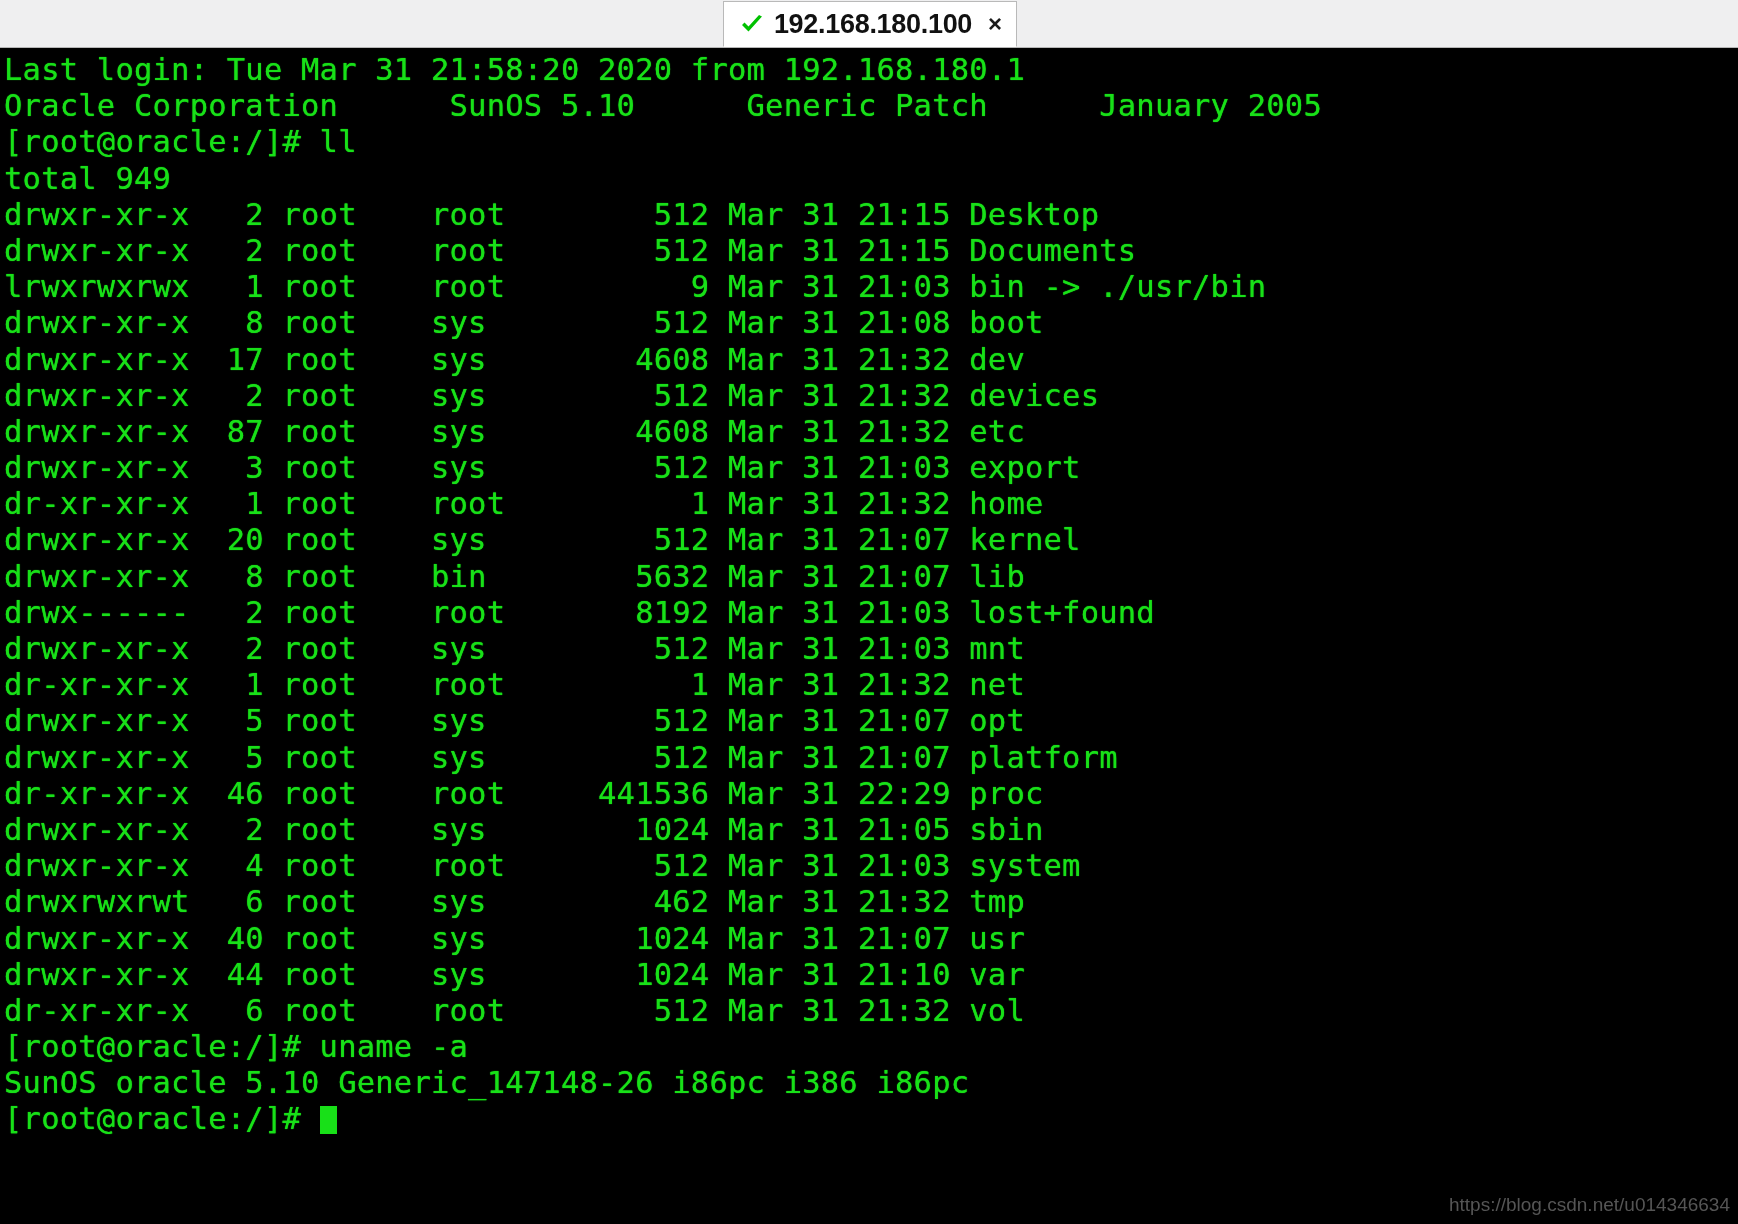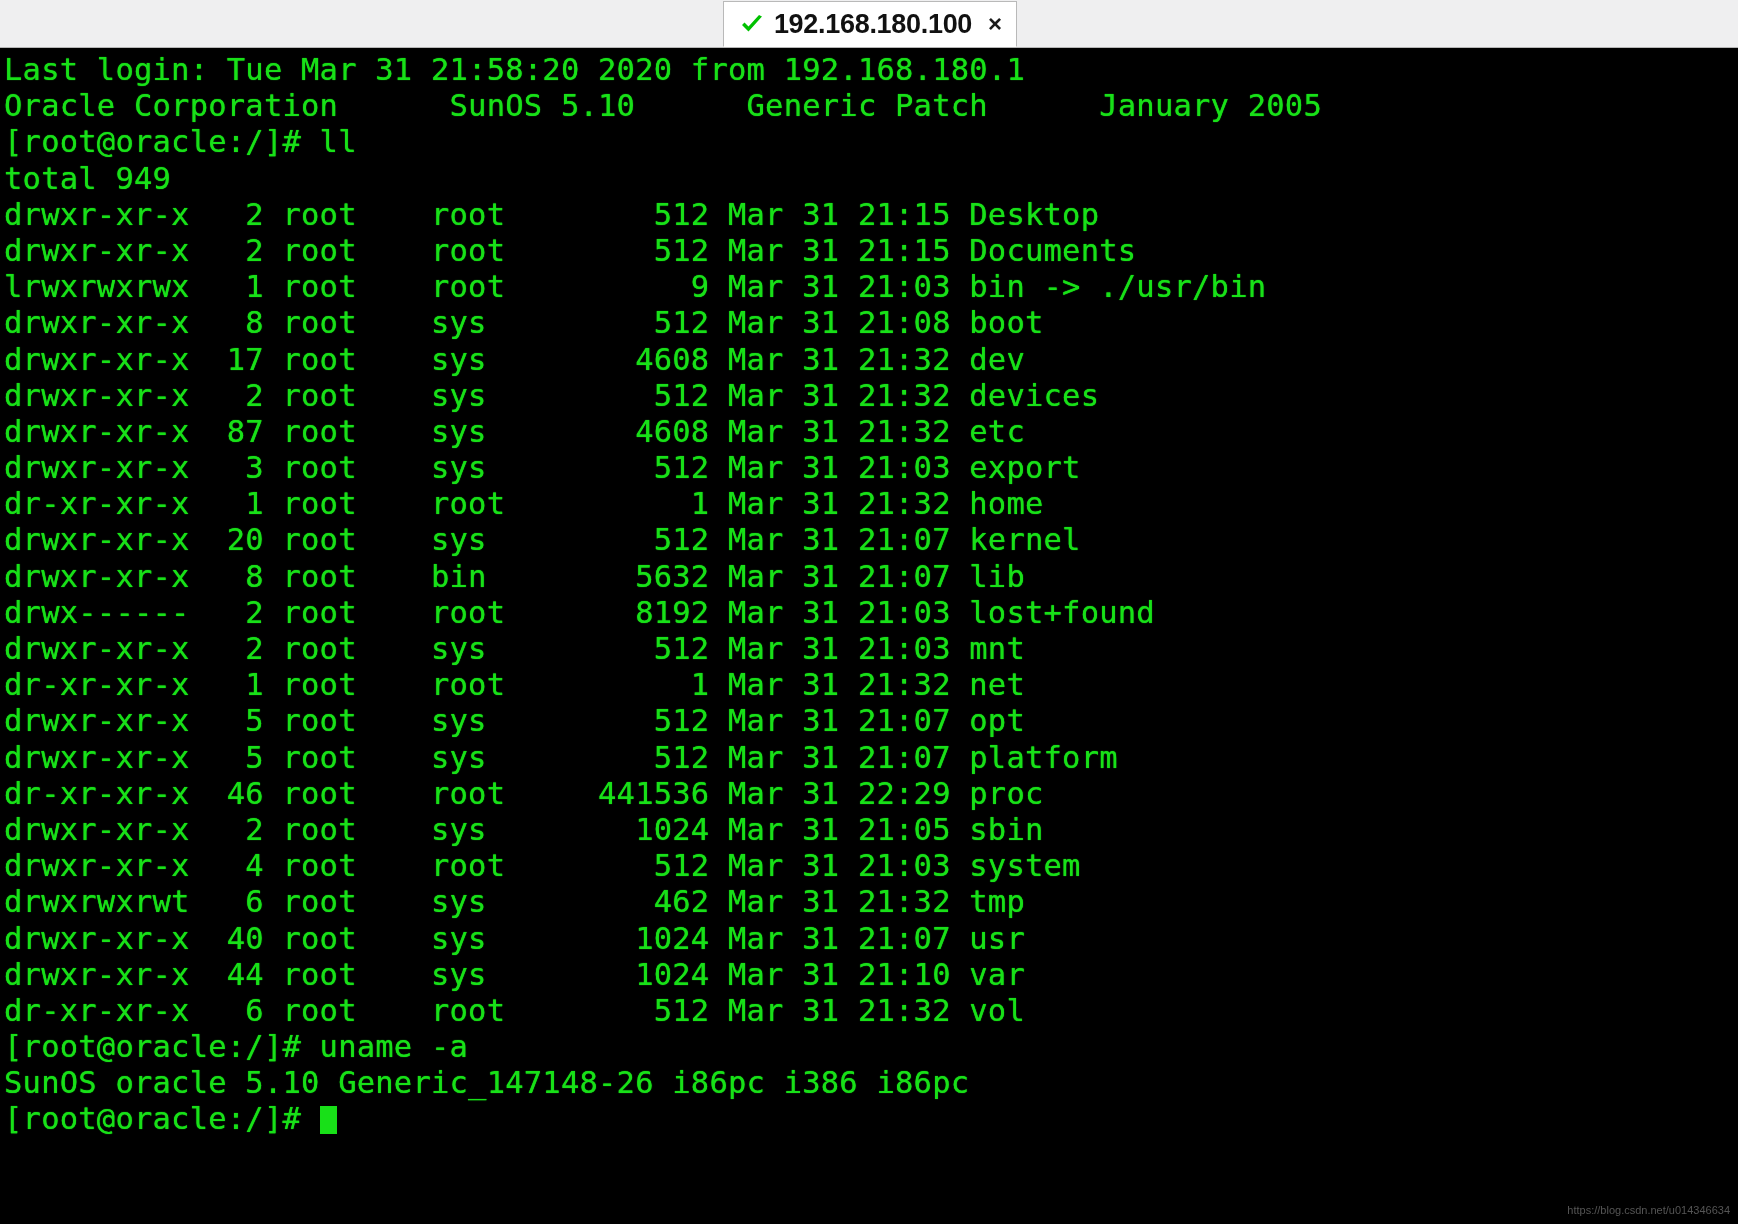--- a/index.html
+++ b/index.html
@@ -82,21 +82,21 @@
   }
   .tline {
     white-space: pre;
     height: 36.2px;
   }
   #watermark {
     position: absolute;
     right: 8px;
     bottom: 8px;
     font-family: "Liberation Sans", sans-serif;
-    font-size: 11px;
+    font-size: 19px;
     color: #555555;
     white-space: nowrap;
   }
   .cursor-block {
     display: inline-block;
     width: 17px;
     height: 28px;
     background: #18e018;
     vertical-align: -5px;
   }

